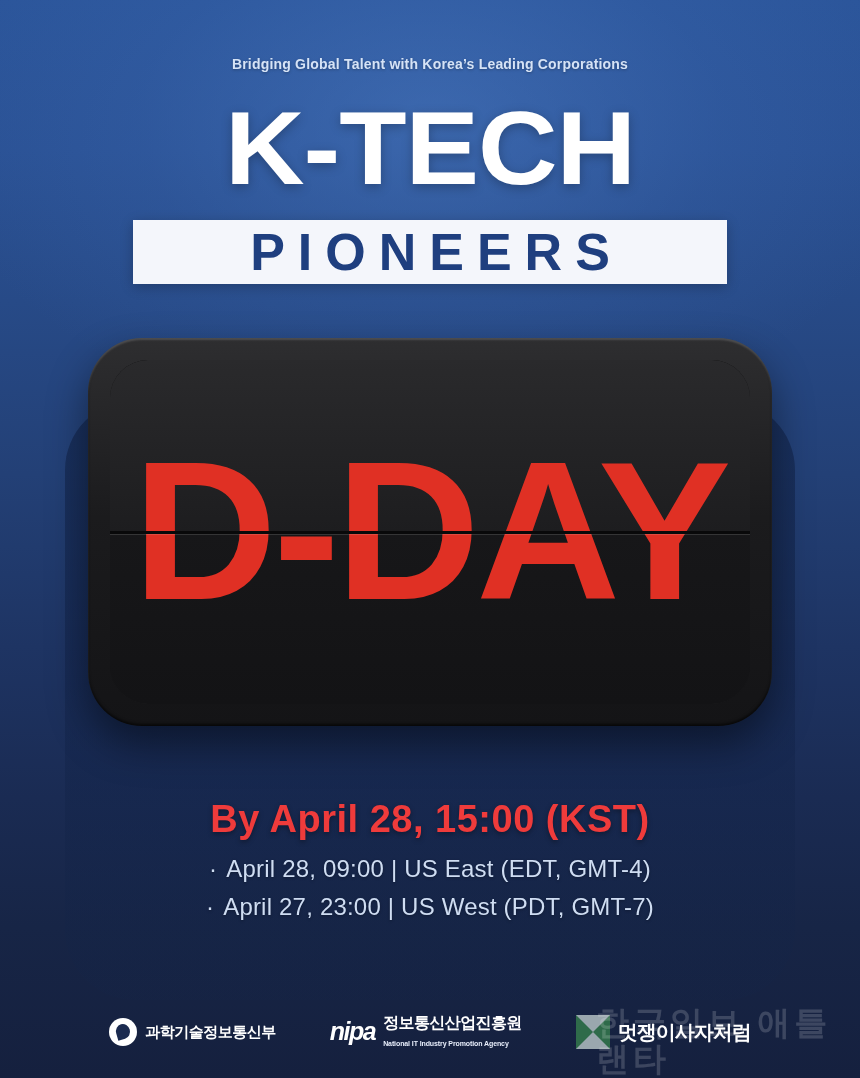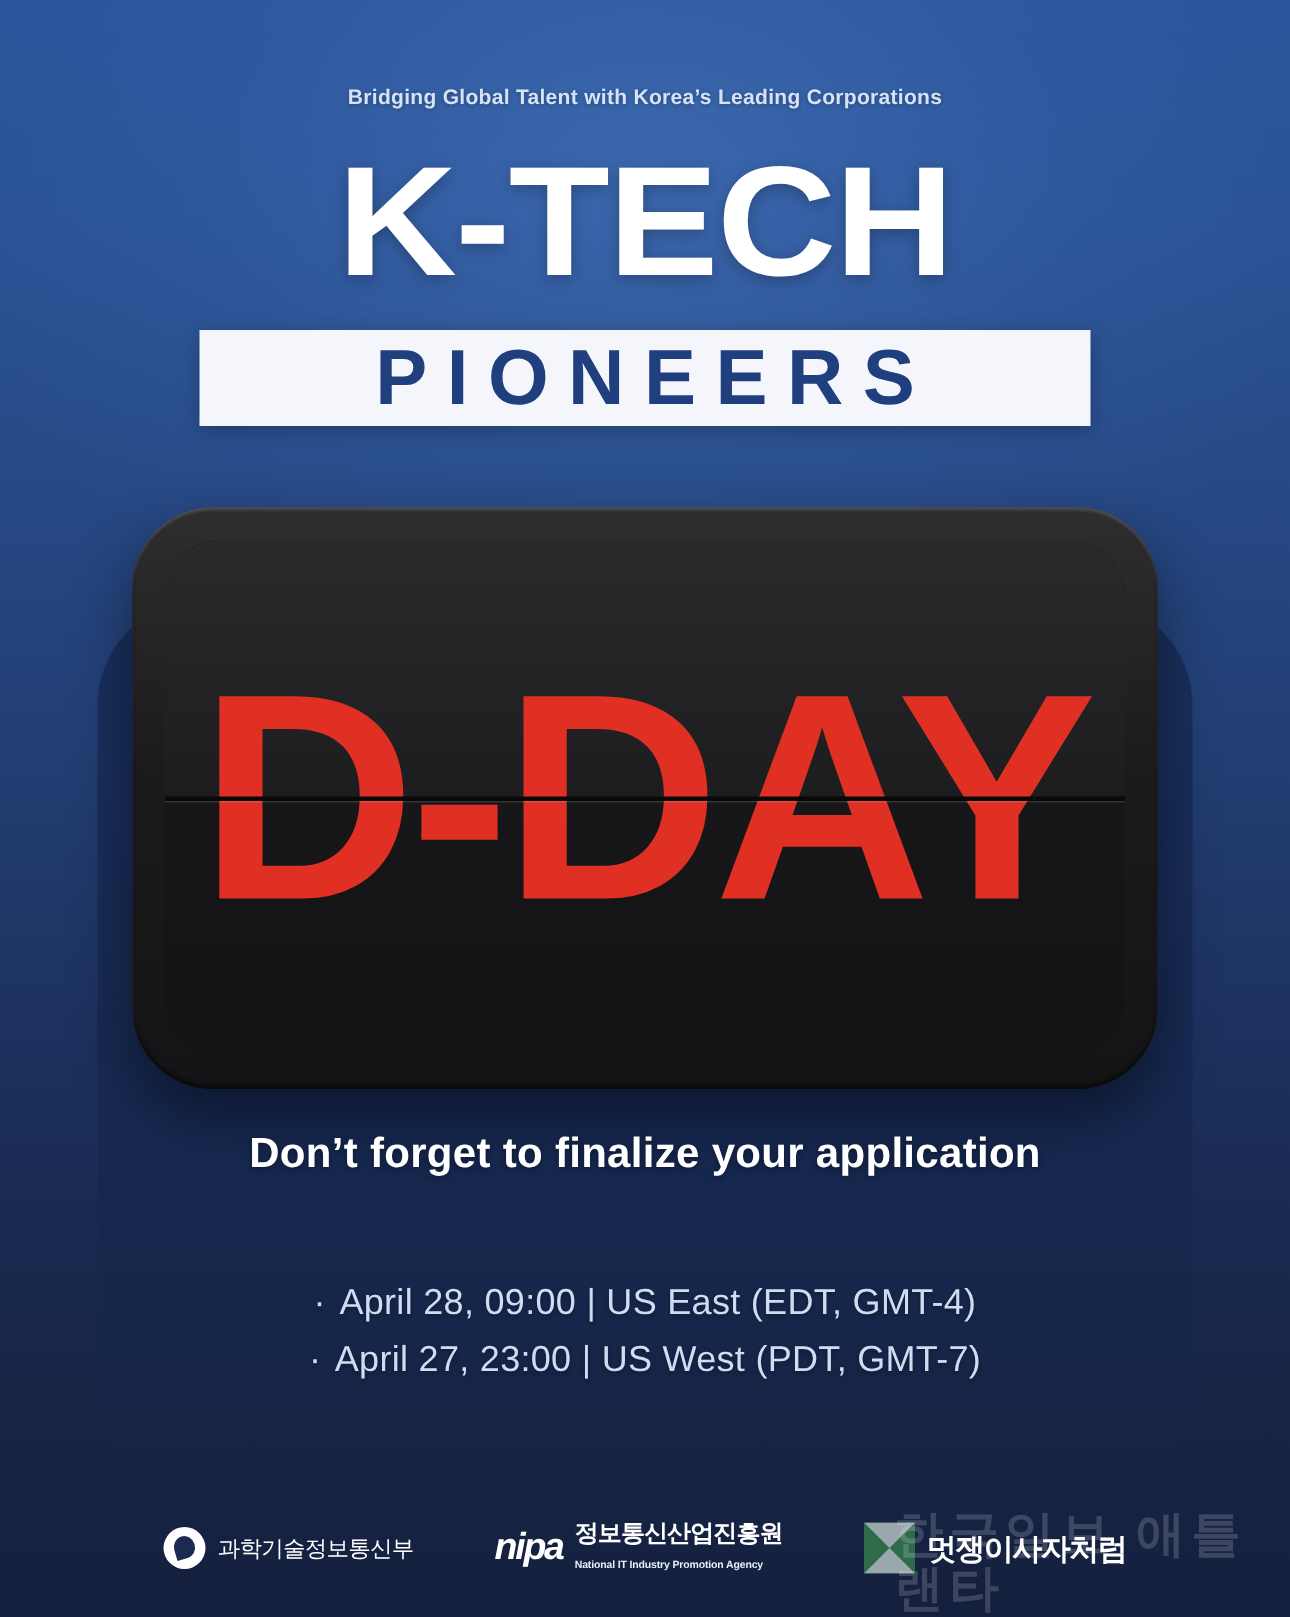--- a/index.html
+++ b/index.html
@@ -257,21 +257,21 @@
     content: "";
     position: absolute;
     left: 7px; top: 6px;
     width: 14px; height: 15px;
     border-radius: 50% 50% 50% 0;
     background: #1b2b50;
     transform: rotate(-16deg);
   }
   .mosict-text {
     font-size: 15px;
-    font-weight: 400;
+    font-weight: 700;
     color: #ffffff;
     letter-spacing: -0.5px;
   }
 
   
   .nipa-word {
     font-size: 25px;
     font-weight: 700;
     font-style: italic;
     color: #ffffff;
@@ -369,22 +369,22 @@
         <div class="flip-half flip-top">
           <div class="dday-text">D-DAY</div>
         </div>
         <div class="flip-half flip-bottom">
           <div class="dday-text">D-DAY</div>
         </div>
         <div class="flip-seam"></div>
       </div>
     </div>
 
-    <div class="cta-line">Don’t forget to finalize your application</div>
-
+
+    <div class="cta-deadline">By April 28, 15:00 (KST)</div>
 
     <div class="tz-list">
       <div class="tz-row">
         <span class="tz-bullet">·</span><span>April 28, 09:00 | US East (EDT, GMT-4)</span>
       </div>
       <div class="tz-row">
         <span class="tz-bullet">·</span><span>April 27, 23:00 | US West (PDT, GMT-7)</span>
       </div>
     </div>
 

